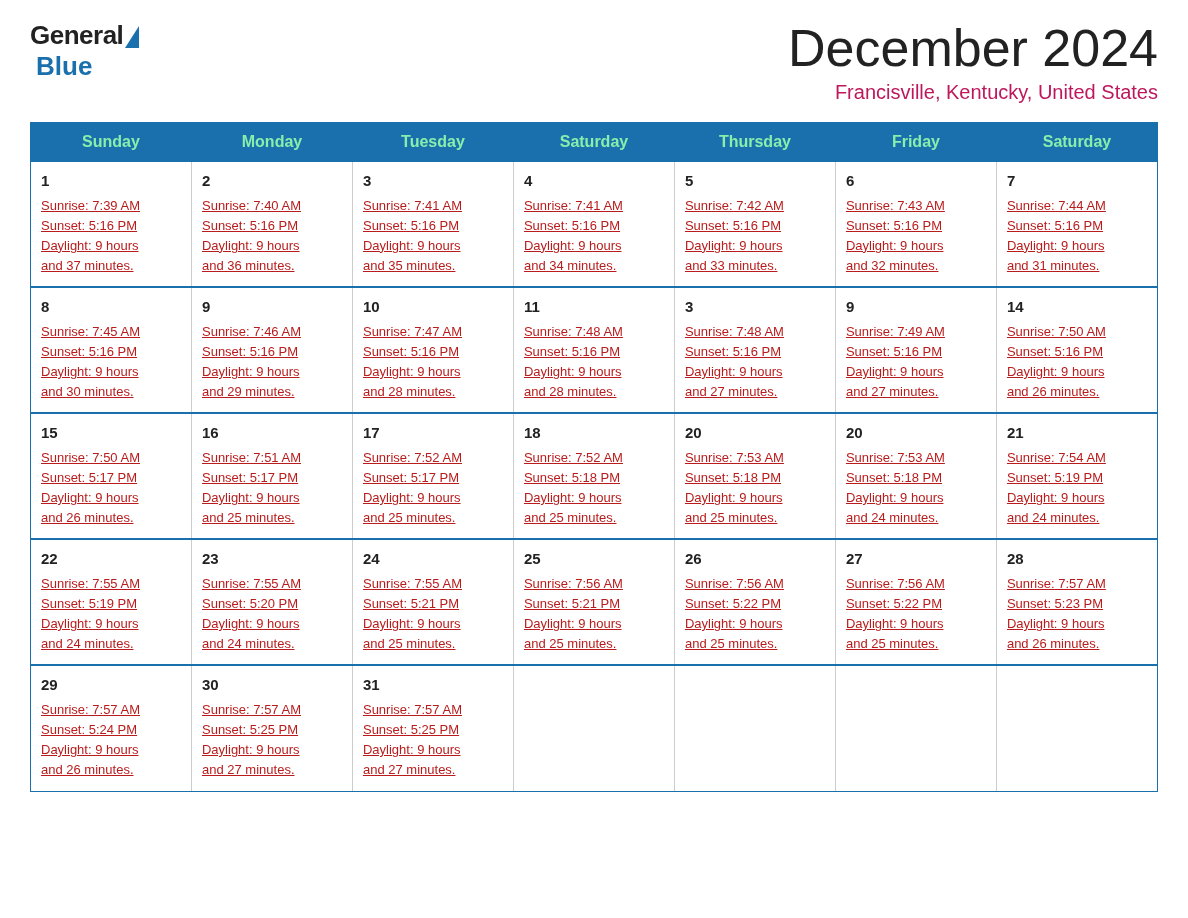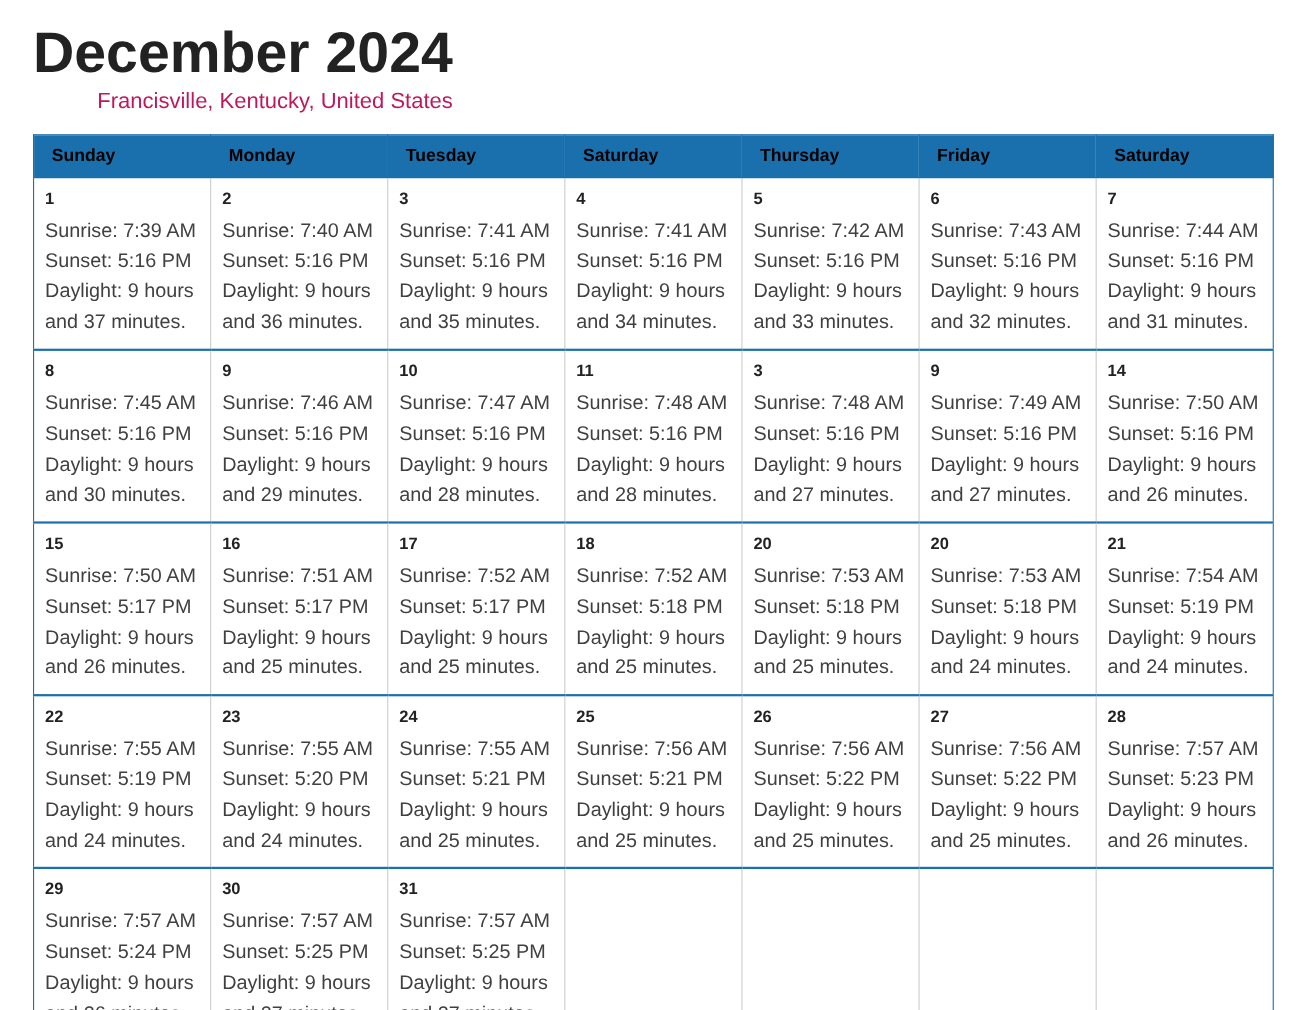--- a/index.html
+++ b/index.html
@@ -40,41 +40,41 @@
       font-size: 26px;
       font-weight: bold;
       color: #1a6fad;
       margin-left: 2px;
     }
     .title-area {
       text-align: right;
     }
     .month-title {
       font-size: 52px;
-      font-weight: bold;
+      font-weight: normal;
       color: #222;
       line-height: 1.1;
     }
     .location-title {
       font-size: 20px;
       color: #be185d;
       margin-top: 4px;
     }
     .calendar {
       width: 100%;
       border-collapse: collapse;
       border: 1.5px solid #1a6fad;
     }
     .calendar th {
       background-color: #1a6fad;
-      color: #000000;
+      color: #86efac;
       font-size: 16px;
       font-weight: bold;
       padding: 10px 16px;
-      text-align: left;
+      text-align: center;
       border: 1px solid #1a6fad;
     }
     .calendar td {
       vertical-align: top;
       padding: 8px 10px 10px 10px;
       border: 1px solid #ccc;
       border-bottom: 2px solid #1a6fad;
       width: 14.285%;
       font-size: 13px;
       line-height: 1.5;
@@ -90,36 +90,46 @@
       border-bottom: 1.5px solid #1a6fad;
     }
     .day-num {
       font-size: 15px;
       font-weight: bold;
       color: #222;
       display: block;
       margin-bottom: 3px;
     }
     .day-info {
-      font-size: 18px;
-      color: #404040;
+      font-size: 13px;
+      color: #b91c1c;
       line-height: 1.55;
+      text-decoration: underline;
     }
     .empty-cell {
       background: #fff;
     }
     .logo-row {
       display: flex;
       align-items: center;
     }
   </style>
 </head>
 <body>
 
 <div class="header">
+  <div class="logo">
+    <div class="logo-row">
+      <span class="logo-general">General</span>
+      <div class="logo-triangle"></div>
+    </div>
+    <div style="margin-left:4px;">
+      <span class="logo-blue">Blue</span>
+    </div>
+  </div>
   <div class="title-area">
     <div class="month-title">December 2024</div>
     <div class="location-title">Francisville, Kentucky, United States</div>
   </div>
 </div>
 
 <table class="calendar">
   <thead>
     <tr>
     <th>Sunday</th>

